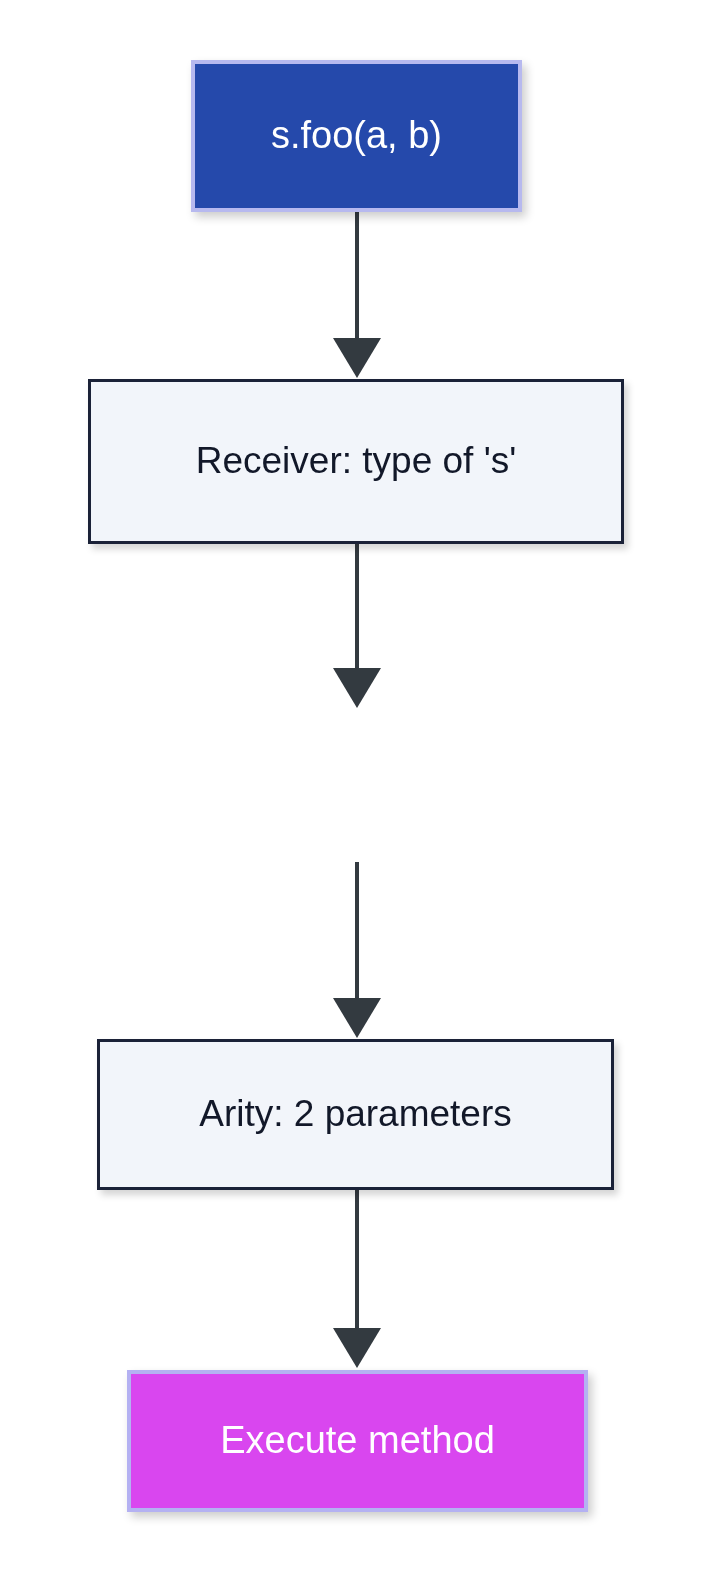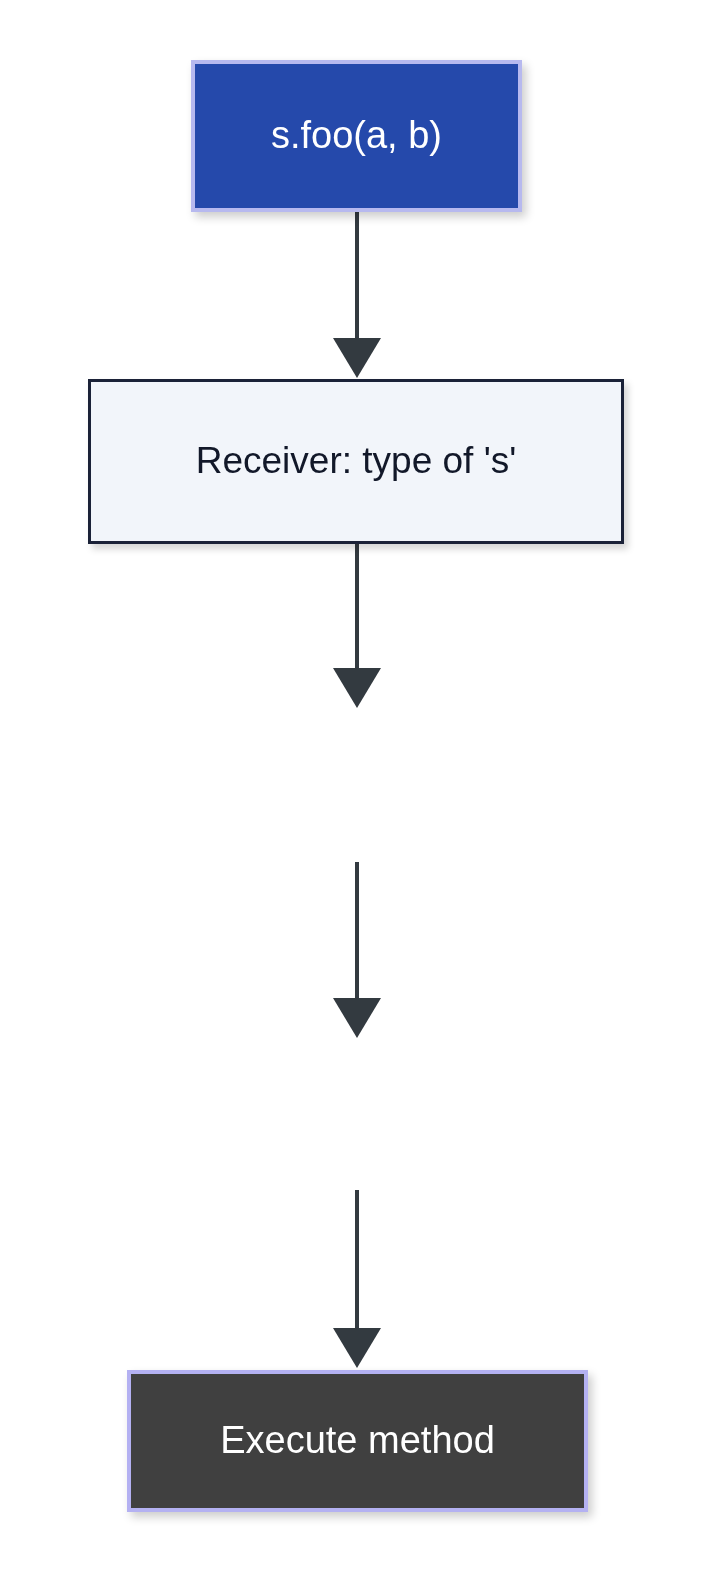--- a/index.html
+++ b/index.html
@@ -54,21 +54,21 @@
   .node.start {
     background: #2549ab;
     border: 4px solid #b7b9ef;
     color: #ffffff;
     font-size: 38px;
     box-shadow: 4px 5px 9px rgba(0,0,0,0.20);
   }
 
   
   .node.finish {
-    background: #404040;
+    background: #d946ef;
     border: 4px solid #b4b1f2;
     color: #ffffff;
     font-size: 38px;
     box-shadow: 4px 5px 9px rgba(0,0,0,0.20);
   }
 
   
   #node-start  { left: 191px; top:   60px; width: 331px; height: 152px; }
   #node-receiver { left: 88px; top:  379px; width: 536px; height: 165px; }
   #node-name   { left:  92px; top:  710px; width: 528px; height: 152px; }
@@ -123,18 +123,21 @@
 
   <div id="node-receiver" class="node plain">
     <span class="node-label">Receiver: type of 's'</span>
   </div>
 
   <div id="node-start" class="node start">
     <span class="node-label">s.foo(a, b)</span>
   </div>
 
 
+  <div id="node-arity" class="node plain">
+    <span class="node-label">Arity: 2 parameters</span>
+  </div>
 
   <div id="node-finish" class="node finish">
     <span class="node-label">Execute method</span>
   </div>
 
 </div>
 
 </body></html>

